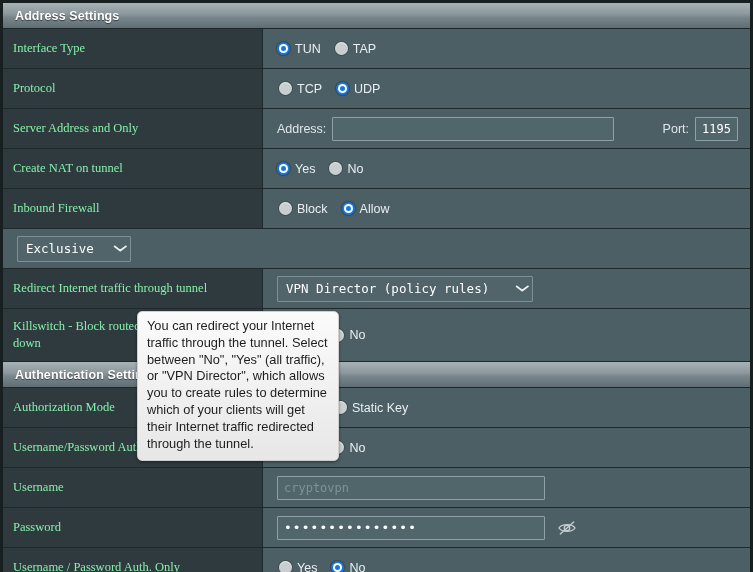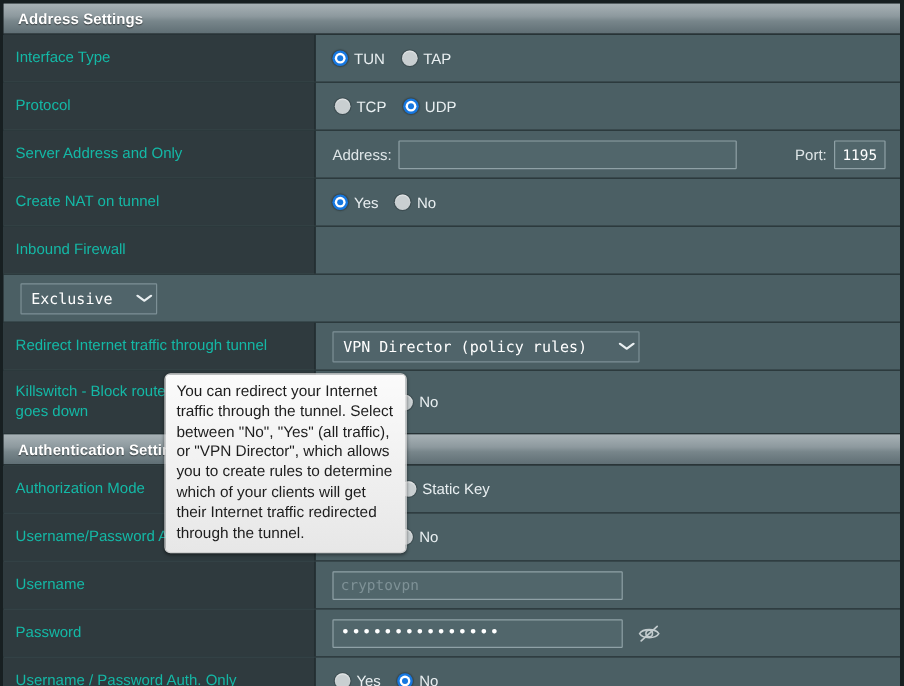--- a/index.html
+++ b/index.html
@@ -47,26 +47,27 @@
     min-height: 39px;
     border-bottom: 1px solid #1f292b;
     background: #4b5f64;
   }
   .row .lbl {
     width: 260px;
     min-width: 260px;
     box-sizing: border-box;
     background: #2f3a3e;
     border-right: 1px solid #1f292b;
-    color: #14b8a6;
+    color: #86efac;
     font-size: 12.5px;
     padding: 9px 10px 9px 10px;
     line-height: 17px;
     display: flex;
     align-items: center;
+    font-family: Liberation Serif, serif;
   }
   .row.tall { min-height: 46px; }
   .row.tall .lbl { align-items: center; }
   .row .val {
     flex: 1;
     box-sizing: border-box;
     display: flex;
     align-items: center;
     padding: 0 8px 0 14px;
     color: #e6ecee;
@@ -120,21 +121,21 @@
     color: #ffffff;
     font-family: "DejaVu Sans Mono", monospace;
     font-size: 12px;
     padding: 0 6px;
     display: flex;
     align-items: center;
     border-radius: 1px;
   }
   .tinput.addr { width: 282px; }
   .tinput.port { width: 43px; }
-  .tinput.wide { width: 242px; }
+  .tinput.wide { width: 268px; }
   .tinput .ph { color: #7e9196; }
   .dots { letter-spacing: 1.2px; font-size: 13px; color: #ffffff; font-family: "DejaVu Sans", sans-serif;}
   .spacer { flex: 1; }
   .portwrap { display: flex; align-items: center; margin-right: 4px; }
   
   .sel {
     background: #50646a;
     border: 1px solid #7d9096;
     height: 26px;
     box-sizing: border-box;
@@ -253,20 +254,32 @@
         <label class="ropt">
           <span class="radio"></span>
           <span>No</span>
         </label>
       </div>
     </div>
   </div>
 
   <div class="row">
     <div class="lbl">Inbound Firewall</div>
+    <div class="val">
+      <div class="rgroup">
+        <label class="ropt" style="margin-left:2px;">
+          <span class="radio"></span>
+          <span>Block</span>
+        </label>
+        <label class="ropt">
+          <span class="radio on"></span>
+          <span>Allow</span>
+        </label>
+      </div>
+    </div>
   </div>
 
   <div class="row">
     <div class="val">
       <div class="sel w1">
         <span class="txt">Exclusive</span>
         <span class="chev">
           <svg width="11" height="7" viewBox="0 0 11 7" aria-hidden="true">
               <path d="M1 1.4 L5.5 5.6 L10 1.4" fill="none" stroke="#e9eff1" stroke-width="1.6" stroke-linecap="round" stroke-linejoin="round"></path>
             </svg>

